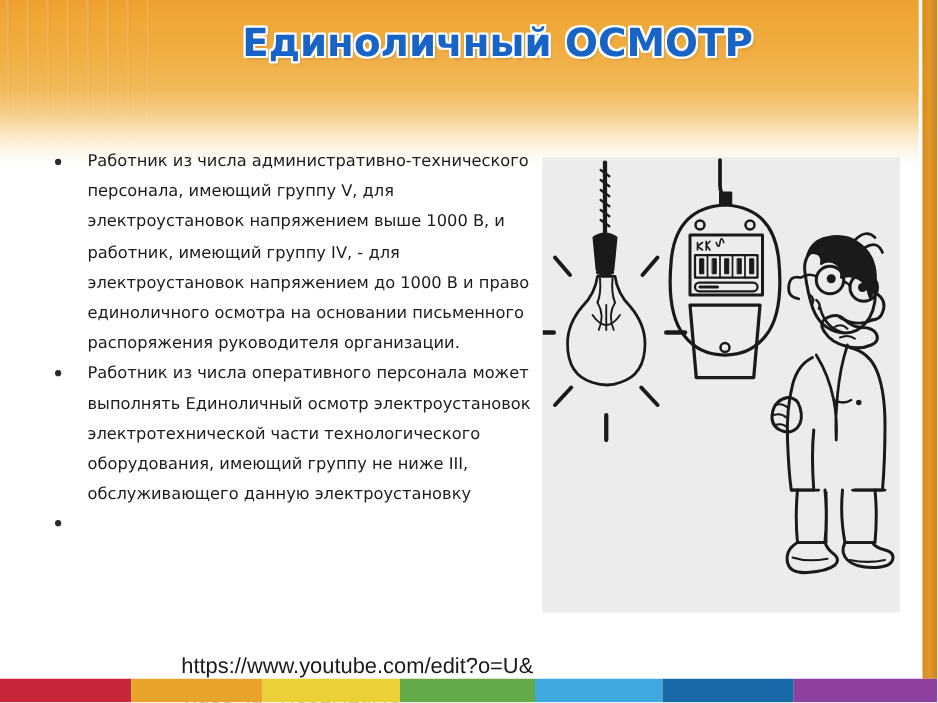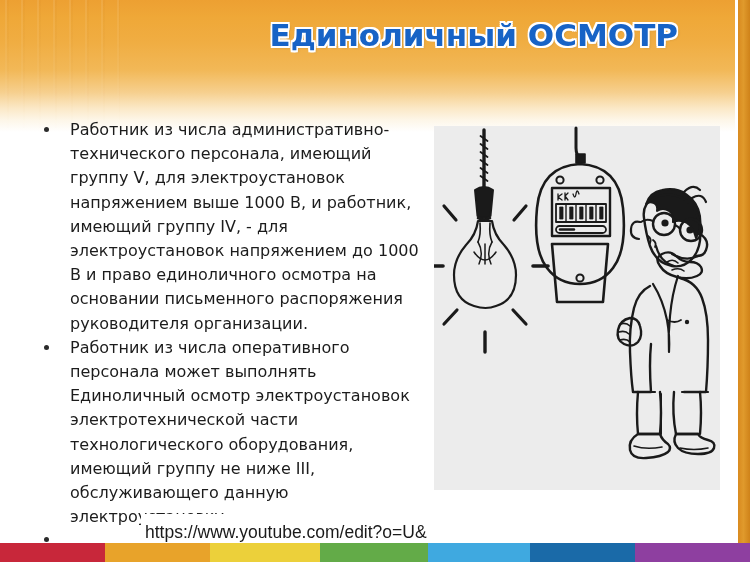--- a/index.html
+++ b/index.html
@@ -89,21 +89,21 @@
       -1.6px -1.6px 0 #ffffff,
        1.6px -1.6px 0 #ffffff,
       -1.6px  1.6px 0 #ffffff,
        1.6px  1.6px 0 #ffffff,
       -1.6px  0    0 #ffffff,
        1.6px  0    0 #ffffff,
        0   -1.6px 0 #ffffff,
        0    1.6px 0 #ffffff,
        2px 2px 2px rgba(120,90,40,0.30);
   }
-  #title .tl { display: block; text-align: right; }
+  #title .tl { display: block; }
 
   
   #body-col {
     position: absolute;
     left: 34px;
     top: 118px;
     width: 400px;
   }
   .bullet-row {
     position: relative;
@@ -114,21 +114,21 @@
     position: absolute;
     left: 10px;
     top: 9px;
     width: 5px;
     height: 5px;
     border-radius: 50%;
     background: #2b2b2b;
   }
   .bullet-text {
     font-family: "DejaVu Sans", sans-serif;
-    font-size: 16px;
+    font-size: 13px;
     line-height: 24.2px;
     color: #1c1c1c;
     white-space: pre-line;
   }
   .bullet-row.empty .bullet-text {
     min-height: 20px;
   }
   .bullet-row.empty .bullet-dot {
     top: 6px;
   }

